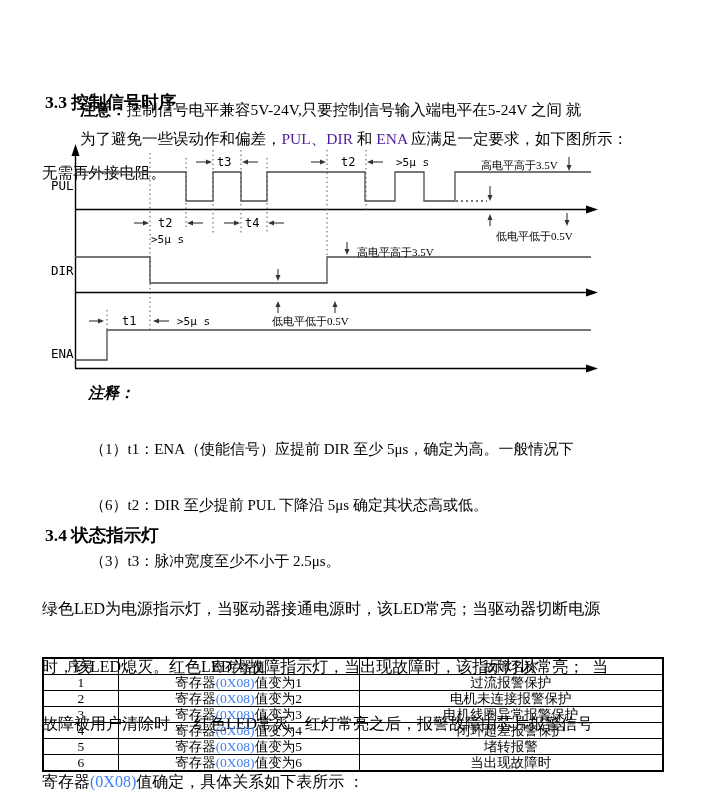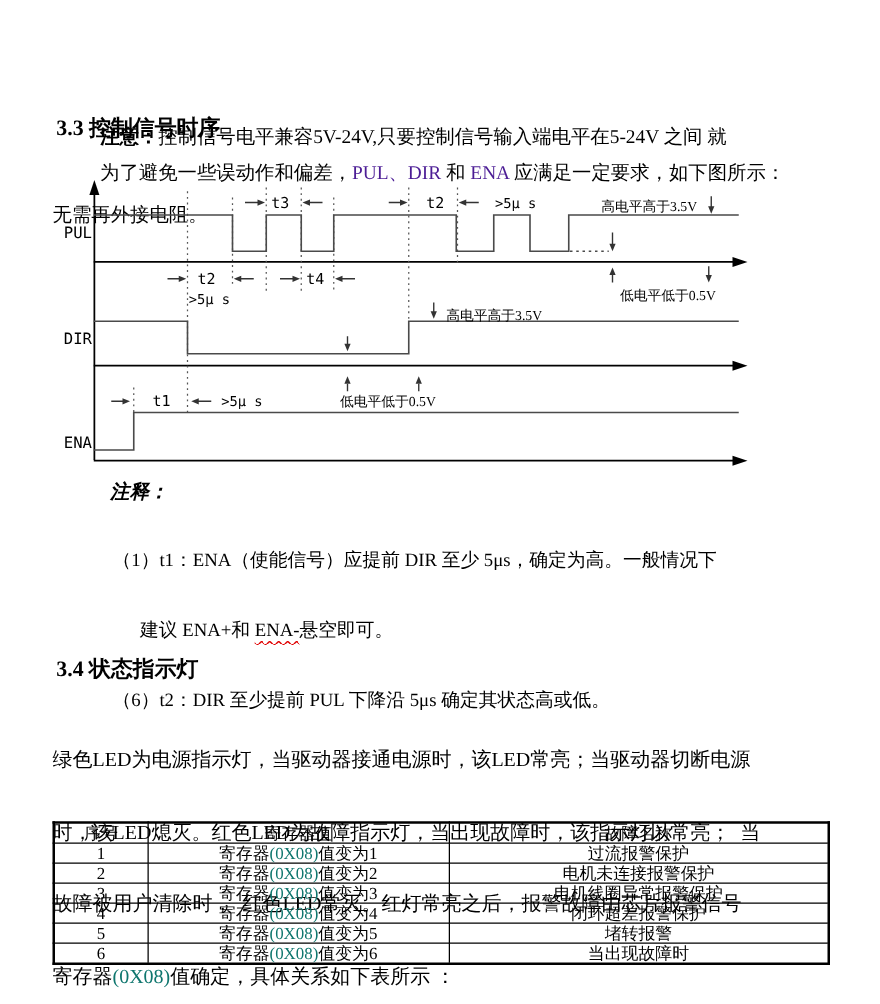--- a/index.html
+++ b/index.html
@@ -1,21 +1,21 @@
 <!DOCTYPE html>
 <html><head>
 <meta charset="utf-8">
 <style>
   html,body{margin:0;padding:0;background:#fff;}
   #page{position:relative;width:704px;height:803px;background:#fff;overflow:hidden;
         font-family:"Liberation Serif","DejaVu Serif",serif;color:#000;}
   .abs{position:absolute;white-space:pre;}
   .body-txt{font-size:15.5px;line-height:21px;}
   .blue{color:#4c1d95;}
-  .orange{color:#0f766e;}
+  .orange{color:#3b82f6;}
   .squig{text-decoration:underline wavy #e00000;text-decoration-thickness:1px;text-underline-offset:3px;}
   h1,h2{margin:0;font-size:17.5px;font-weight:bold;font-family:"Liberation Serif",serif;}
   .note-title{font-weight:bold;}
   .notes-block div{line-height:20px;font-size:15px;white-space:pre;}
   .para div{line-height:21.5px;font-size:16px;white-space:pre;}
   table.fault{border-collapse:collapse;width:620px;table-layout:fixed;}
   table.fault th,table.fault td{border:1px solid #000;font-weight:normal;text-align:center;
       font-size:13.5px;height:15px;padding:0;line-height:15px;overflow:hidden;
       font-family:"Liberation Serif",serif;}
   table.fault{border:2px solid #000;}
@@ -136,22 +136,22 @@
       <polygon points="153,321 159,318.5 159,323.5" stroke="none"></polygon>
         <line x1="158" y1="321" x2="169" y2="321"></line>
     </g>
     <text class="tm" x="122" y="325">t1</text>
     <text class="us" x="177" y="325">&gt;5μ s</text>
   </svg>
 
   <div class="abs" style="left:88px;top:383px;font-size:15.5px;font-weight:bold;font-style:italic;">注释：</div>
   <div class="abs notes-block" style="left:90px;top:403px;">
     <div>（1）t1：ENA（使能信号）应提前 DIR 至少 5μs，确定为高。一般情况下</div>
-    <div style="margin-left:22px;"><span>建议 ENA+和 </span><span class="squig">ENA-</span><span>悬空即可。</span></div>
     <div>（6）t2：DIR 至少提前 PUL 下降沿 5μs 确定其状态高或低。</div>
+    <div>（3）t3：脉冲宽度至少不小于 2.5μs。</div>
   </div>
 
   <h2 class="abs" style="left:45px;top:523px;">3.4 状态指示灯</h2>
 
   <div class="abs para" style="left:42px;top:562px;">
     <div>绿色LED为电源指示灯，当驱动器接通电源时，该LED常亮；当驱动器切断电源</div>
     <div>时，该LED熄灭。红色LED为故障指示灯，当出现故障时，该指示灯以常亮；  当</div>
     <div>故障被用户清除时，  红色LED常灭。红灯常亮之后，报警故障由芯片报警信号</div>
     <div><span>寄存器</span><span class="orange">(0X08)</span><span>值确定，具体关系如下表所示 ：</span></div>
   </div>

